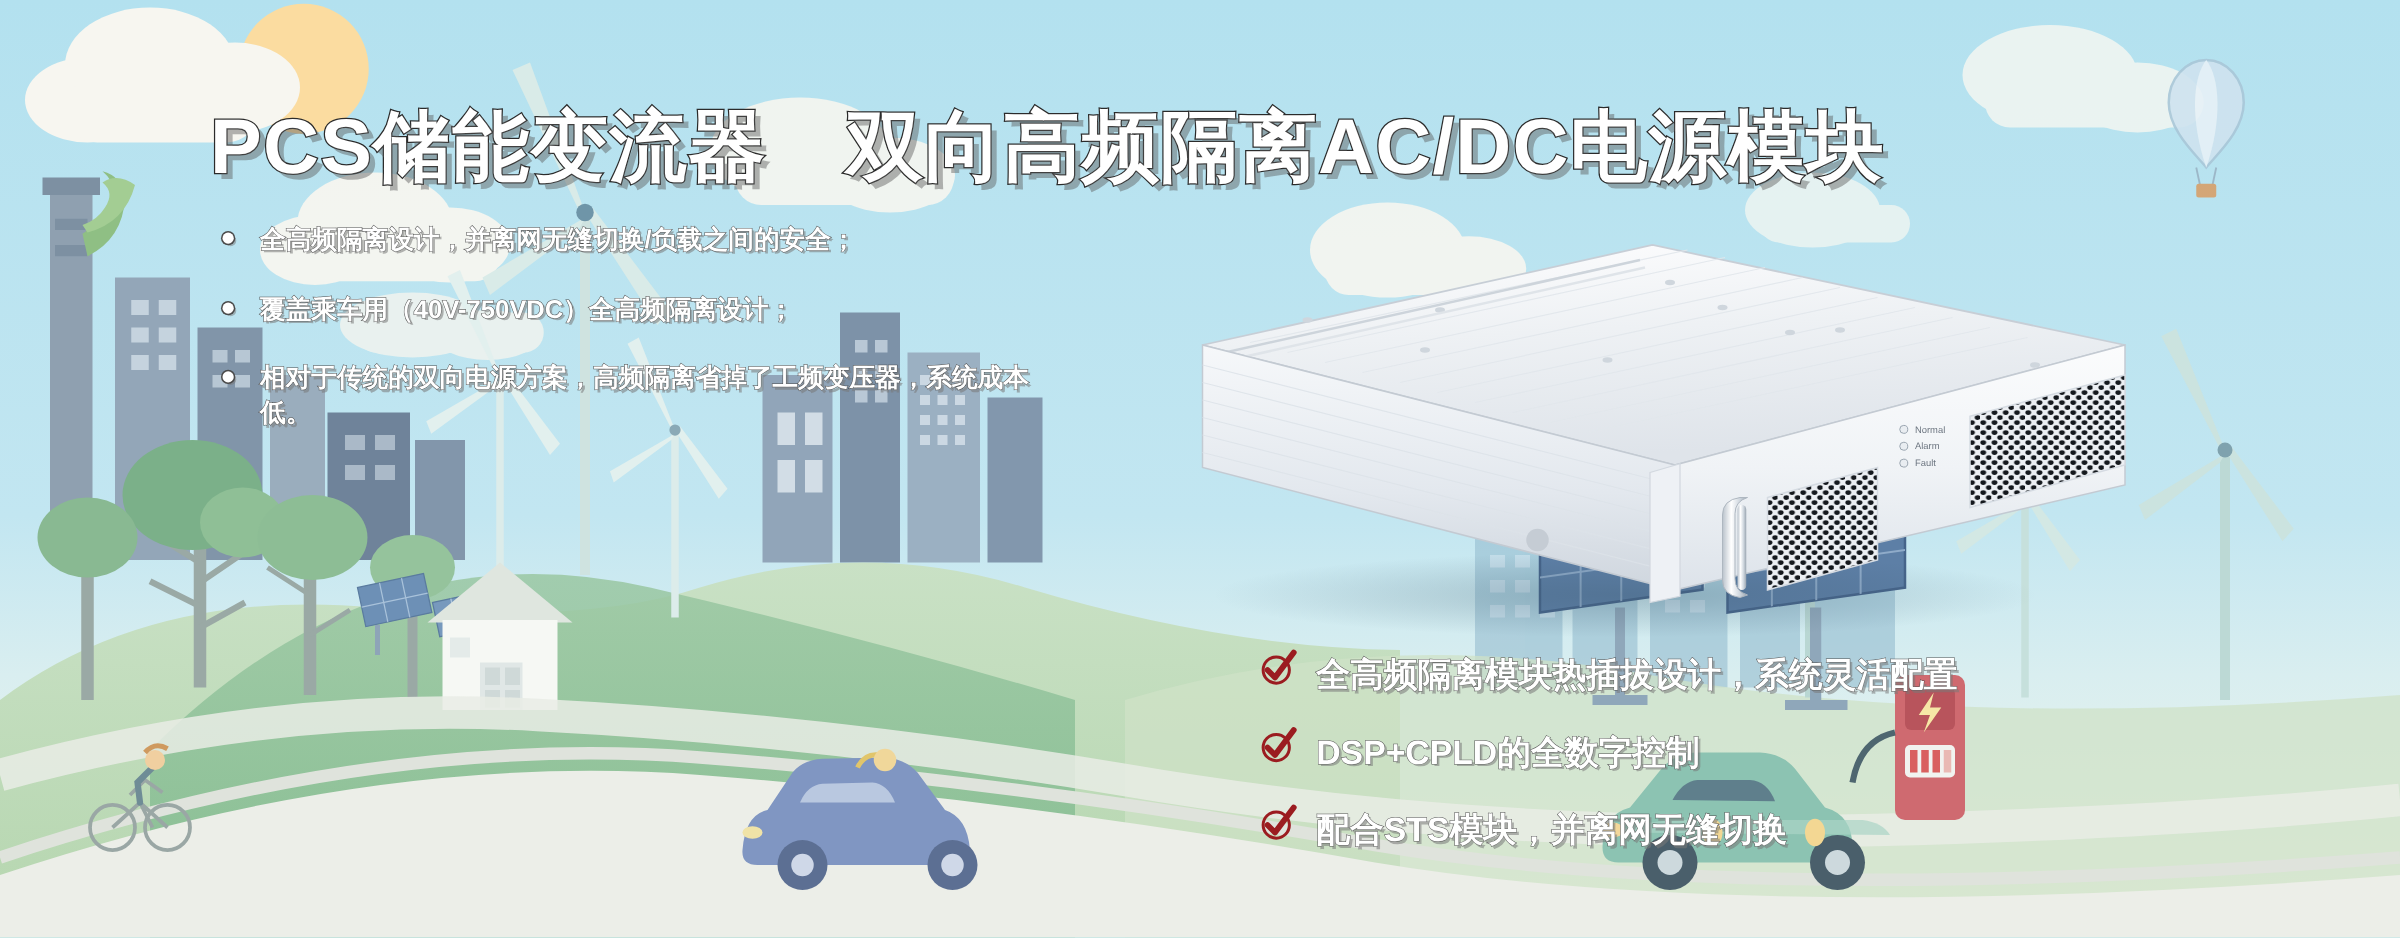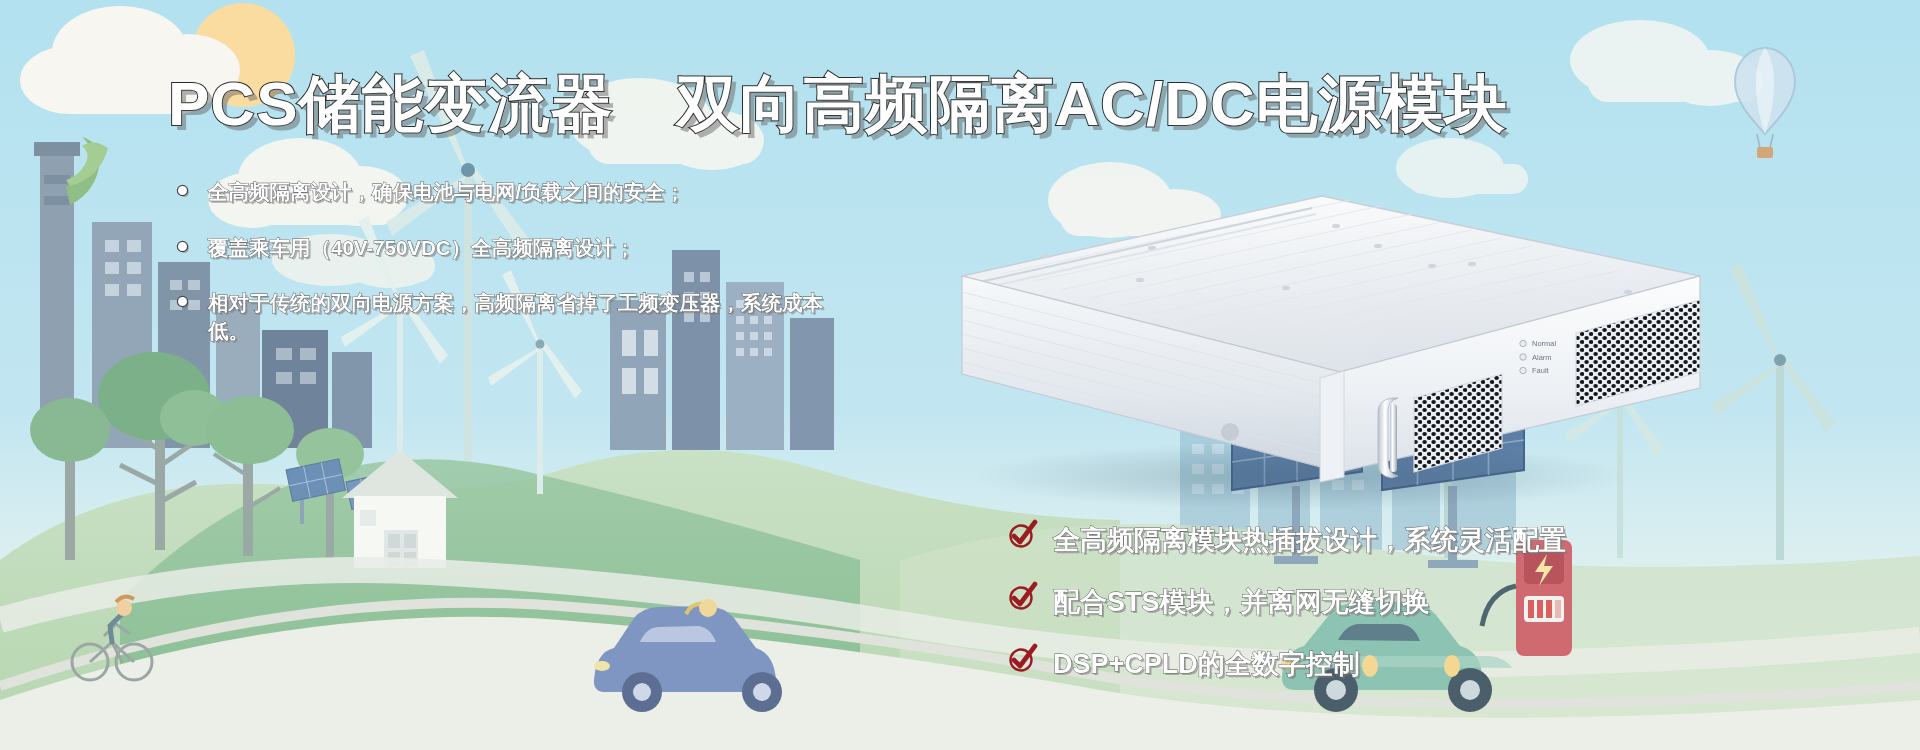--- a/index.html
+++ b/index.html
@@ -11,21 +11,21 @@
   }
   #banner {
     position:absolute; left:0; top:0; width:1920px; height:750px;
     overflow:hidden;
     background:linear-gradient(180deg,#b6e2ef 0%,#bfe5f0 45%,#cdeaf2 62%,#e9f3e2 74%,#f4f7ea 100%);
   }
 
   
   .title {
     position:absolute;
-    left:168px; top:62px;
+    left:168px; top:75px;
     font-size:62px;
     font-weight:bold;
     color:#ffffff;
     letter-spacing:1px;
     white-space:nowrap;
     -webkit-text-stroke:2px #2b2b2b;
     paint-order:stroke fill;
     text-shadow:5px 5px 0 rgba(90,90,90,.45);
     font-family:"Liberation Sans","DejaVu Sans",sans-serif;
   }
@@ -540,21 +540,21 @@
         <text x="1532" y="373" font-family="Liberation Sans, sans-serif" font-size="7.5" fill="#6d7681">Fault</text>
       </g>
     </g>
   </svg>
 
   <div class="title">PCS储能变流器　双向高频隔离AC/DC电源模块</div>
 
   <div class="bullets">
     <div class="bullet">
       <span class="dot"></span>
-      <span>全高频隔离设计，确保电池与电网/负载之间的安全；</span>
+      <span>全高频隔离设计，并离网无缝切换/负载之间的安全；</span>
     </div>
     <div class="bullet">
       <span class="dot"></span>
       <span>覆盖乘车用（40V-750VDC）全高频隔离设计；</span>
     </div>
     <div class="bullet">
       <span class="dot"></span>
       <span>相对于传统的双向电源方案，高频隔离省掉了工频变压器，系统成本低。</span>
     </div>
   </div>
@@ -565,24 +565,24 @@
         <circle cx="13" cy="17" r="10.5" fill="none" stroke="#9b1c20" stroke-width="2.4"></circle>
         <path d="M6 17 L12 23 L27 3" fill="none" stroke="#9b1c20" stroke-width="4.6" stroke-linecap="round" stroke-linejoin="round"></path>
       </svg>
       <span>全高频隔离模块热插拔设计，系统灵活配置</span>
     </div>
     <div class="check-item">
       <svg class="chk" viewBox="0 0 30 30">
         <circle cx="13" cy="17" r="10.5" fill="none" stroke="#9b1c20" stroke-width="2.4"></circle>
         <path d="M6 17 L12 23 L27 3" fill="none" stroke="#9b1c20" stroke-width="4.6" stroke-linecap="round" stroke-linejoin="round"></path>
       </svg>
-      <span>配合STS模块，并离网无缝切换</span>
+      <span>DSP+CPLD的全数字控制</span>
     </div>
     <div class="check-item">
       <svg class="chk" viewBox="0 0 30 30">
         <circle cx="13" cy="17" r="10.5" fill="none" stroke="#9b1c20" stroke-width="2.4"></circle>
         <path d="M6 17 L12 23 L27 3" fill="none" stroke="#9b1c20" stroke-width="4.6" stroke-linecap="round" stroke-linejoin="round"></path>
       </svg>
-      <span>DSP+CPLD的全数字控制</span>
+      <span>配合STS模块，并离网无缝切换</span>
     </div>
   </div>
 
 </div>
 
 </body></html>

